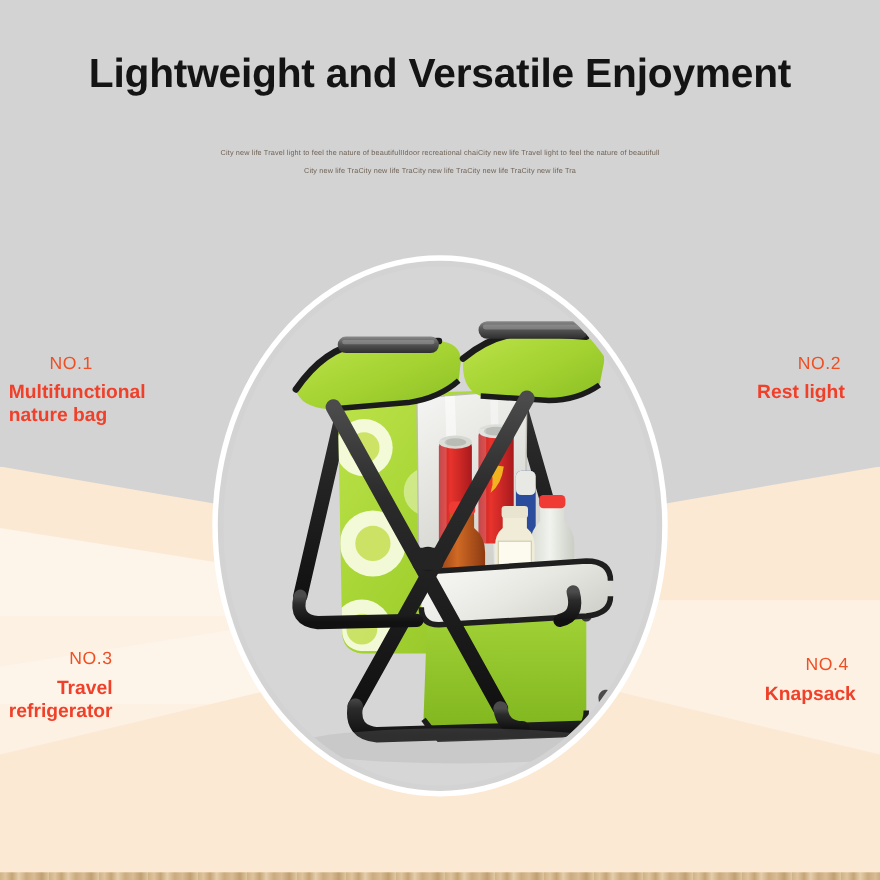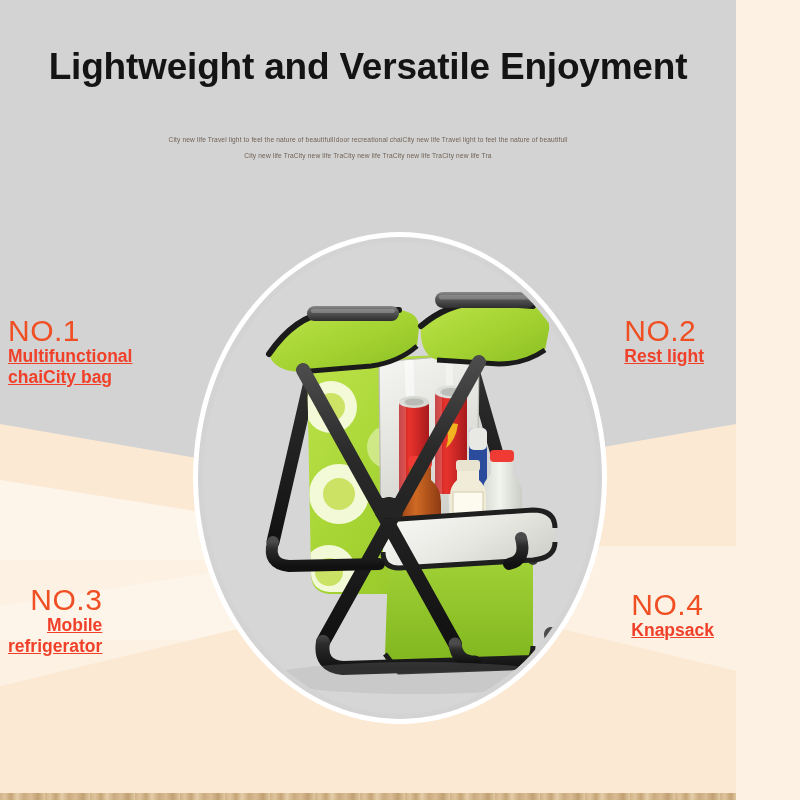--- a/index.html
+++ b/index.html
@@ -5,21 +5,21 @@
 <style>
   html,body{margin:0;padding:0;}
   body{
     width:800px;height:800px;
     font-family:"Liberation Sans", sans-serif;
     background:#fdf1e3;
     overflow:hidden;
   }
   #stage{
     position:relative;
-    width:736px;height:800px;
+    width:800px;height:800px;
     background:#fdf1e3;
     overflow:hidden;
   }
 
   
   .bg-layer{position:absolute;inset:0;}
 
   
   .wedge{position:absolute;background:#d3d3d3;}
 
@@ -100,25 +100,26 @@
     background:#d6d6d6;
     overflow:hidden;
   }
 
   
   .product{position:absolute;left:198px;top:237px;width:404px;height:482px;}
 
   
   .callout{position:absolute;}
   .callout .num{
-    color:#f04e23;font-size:30px;font-weight:400;line-height:30px;
+    color:#f04e23;font-size:16px;font-weight:400;line-height:30px;
     letter-spacing:.5px;
+    margin-left:37px;
   }
   .callout .desc{
-    color:#f0402a;font-size:17.5px;font-weight:bold;line-height:21px;text-decoration:underline;
+    color:#f0402a;font-size:17.5px;font-weight:bold;line-height:21px;
   }
   .c1{left:8px;top:316px;text-align:left;}
   .c2{right:32px;top:316px;text-align:left;}
   .c3{left:8px;top:585px;text-align:right;}
   .c4{right:22px;top:590px;}
 </style>
 </head>
 <body>
 
 <div id="stage">
@@ -281,31 +282,31 @@
       <path d="M70,300 Q64,322 86,324 L176,322" stroke="url(#gTube)" stroke-width="12" fill="none" stroke-linecap="round"></path>
       <path d="M318,296 Q324,318 306,322" stroke="url(#gTube)" stroke-width="12" fill="none" stroke-linecap="round"></path>
 
       <ellipse cx="214" cy="436" rx="150" ry="16" fill="#9a9a9a" opacity=".22"></ellipse>
     </svg>
   </div>
 
   <div class="callout c1">
     <div class="num">NO.1</div>
     <div class="desc">Multifunctional</div>
-    <div class="desc">chaiCity bag</div>
+    <div class="desc">nature bag</div>
   </div>
 
   <div class="callout c2">
     <div class="num">NO.2</div>
     <div class="desc">Rest light</div>
   </div>
 
   <div class="callout c3">
     <div class="num">NO.3</div>
-    <div class="desc">Mobile</div>
+    <div class="desc">Travel</div>
     <div class="desc">refrigerator</div>
   </div>
 
   <div class="callout c4">
     <div class="num">NO.4</div>
     <div class="desc">Knapsack</div>
   </div>
 
 </div>
 

